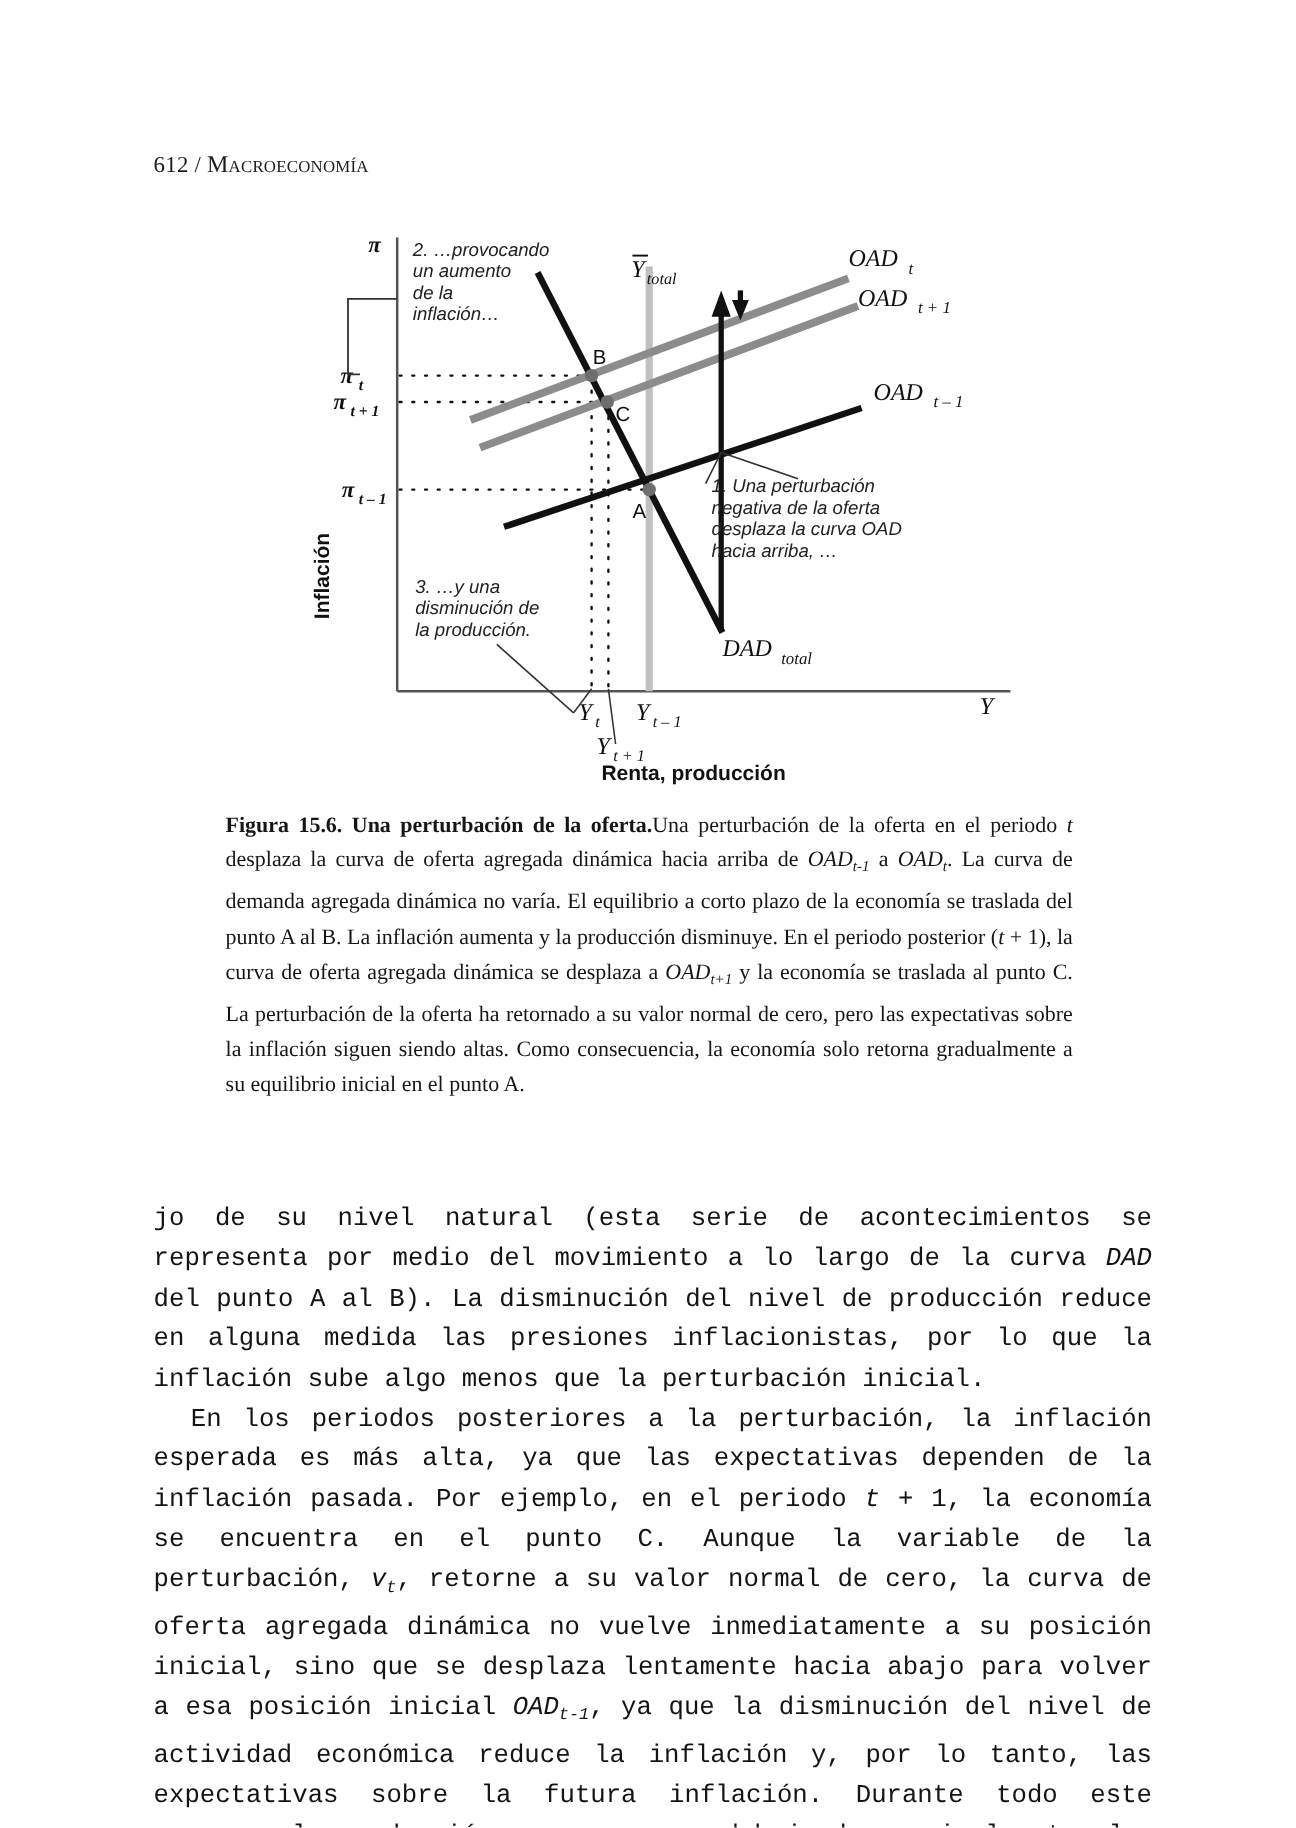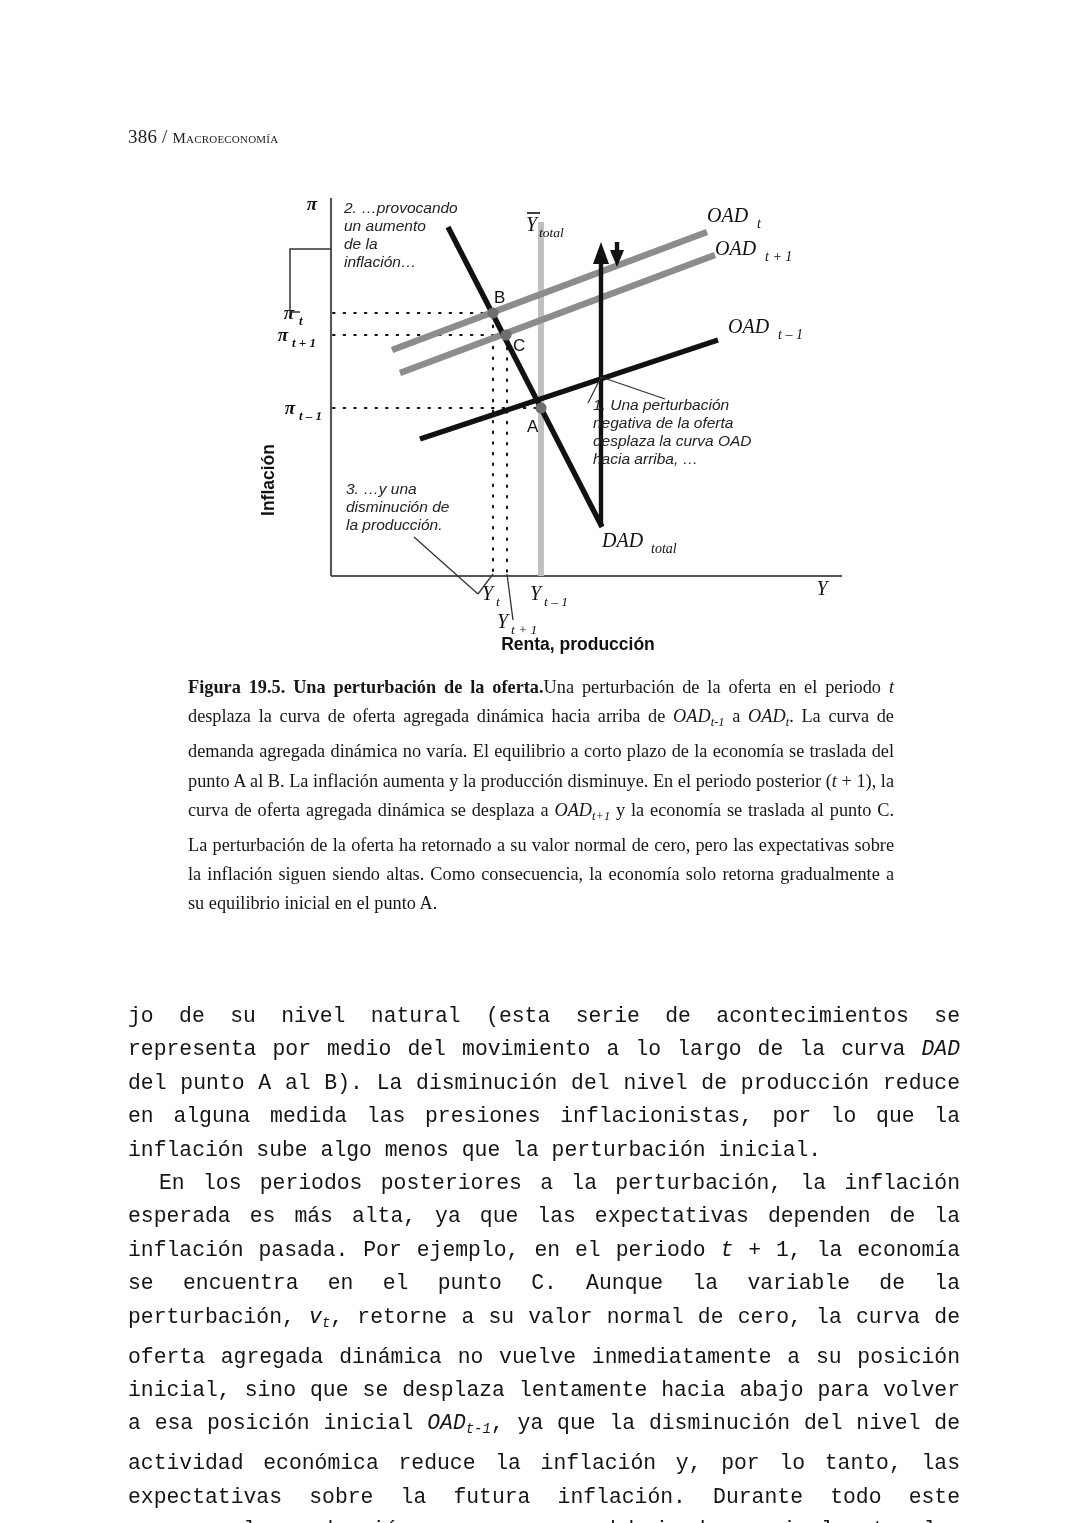--- a/index.html
+++ b/index.html
@@ -23,21 +23,21 @@
     top: 126px;
     font-family: "Liberation Serif", serif;
     font-size: 19px;
     color: #1d1d1d;
     letter-spacing: 0.2px;
     white-space: nowrap;
   }
   .running-head .folio { font-size: 19px; }
   .running-head .smallcaps {
     font-variant: small-caps;
-    font-size: 15px;
+    font-size: 20px;
     margin-top: 37px;
   }
 
   
   .figure-block {
     position: absolute;
     left: 0;
     top: 170px;
     width: 1080px;
   }
@@ -143,21 +143,21 @@
   .body-text .sub {
     font-size: 14px;
     vertical-align: -0.32em;
     font-style: italic;
   }
 </style>
 </head>
 <body>
 
 <div class="running-head">
-  <span class="folio">386</span>
+  <span class="folio">612</span>
   <span>/</span>
   <span class="smallcaps">Macroeconomía</span>
 </div>
 
 <div class="figure-block">
   <div class="figure-svg-wrap">
     <svg class="diagram" width="1080" height="500" viewBox="0 0 1080 500">
 
       <line x1="331" y1="28" x2="331" y2="406" stroke="#555" stroke-width="2.1"></line>
       <line x1="331" y1="406" x2="842" y2="406" stroke="#555" stroke-width="2.1"></line>
@@ -282,20 +282,20 @@
         <text class="ital-annot" x="346" y="342">disminución de</text>
         <text class="ital-annot" x="346" y="360">la producción.</text>
         <line x1="414" y1="367" x2="478" y2="424" stroke="#333" stroke-width="1.3"></line>
       </g>
 
     </svg>
   </div>
 </div>
 
 <div class="caption">
-  <b>Figura 19.5.</b>
+  <b>Figura 15.6.</b>
   <b>Una perturbación de la oferta.</b><span>Una perturbación de la oferta en el periodo </span><i>t</i><span> desplaza la curva de oferta agregada dinámica hacia arriba de </span><i>OAD</i><span class="sub">t-1</span><span> a </span><i>OAD</i><span class="sub">t</span><span>. La curva de demanda agregada dinámica no varía. El equilibrio a corto plazo de la economía se traslada del punto A al B. La inflación aumenta y la producción disminuye. En el periodo posterior (</span><i>t</i><span> + 1), la curva de oferta agregada dinámica se desplaza a </span><i>OAD</i><span class="sub">t+1</span><span> y la economía se traslada al punto C. La perturbación de la oferta ha retornado a su valor normal de cero, pero las expectativas sobre la inflación siguen siendo altas. Como consecuencia, la economía solo retorna gradualmente a su equilibrio inicial en el punto A.</span>
 </div>
 
 <div class="body-text">
   <p><span>jo de su nivel natural (esta serie de acontecimientos se representa por medio del movimiento a lo largo de la curva </span><i>DAD</i><span> del punto A al B). La disminución del nivel de producción reduce en alguna medida las presiones inflacionistas, por lo que la inflación sube algo menos que la perturbación inicial.</span></p>
   <p class="indent"><span>En los periodos posteriores a la perturbación, la inflación esperada es más alta, ya que las expectativas dependen de la inflación pasada. Por ejemplo, en el periodo </span><i>t</i><span> + 1, la economía se encuentra en el punto C. Aunque la variable de la perturbación, </span><i>v</i><span class="sub">t</span><span>, retorne a su valor normal de cero, la curva de oferta agregada dinámica no vuelve inmediatamente a su posición inicial, sino que se desplaza lentamente hacia abajo para volver a esa posición inicial </span><i>OAD</i><span class="sub">t-1</span><span>, ya que la disminución del nivel de actividad económica reduce la inflación y, por lo tanto, las expectativas sobre la futura inflación. Durante todo este proceso, la producción permanece por debajo de su nivel natural.</span></p>
 </div>
 
 </body></html>

